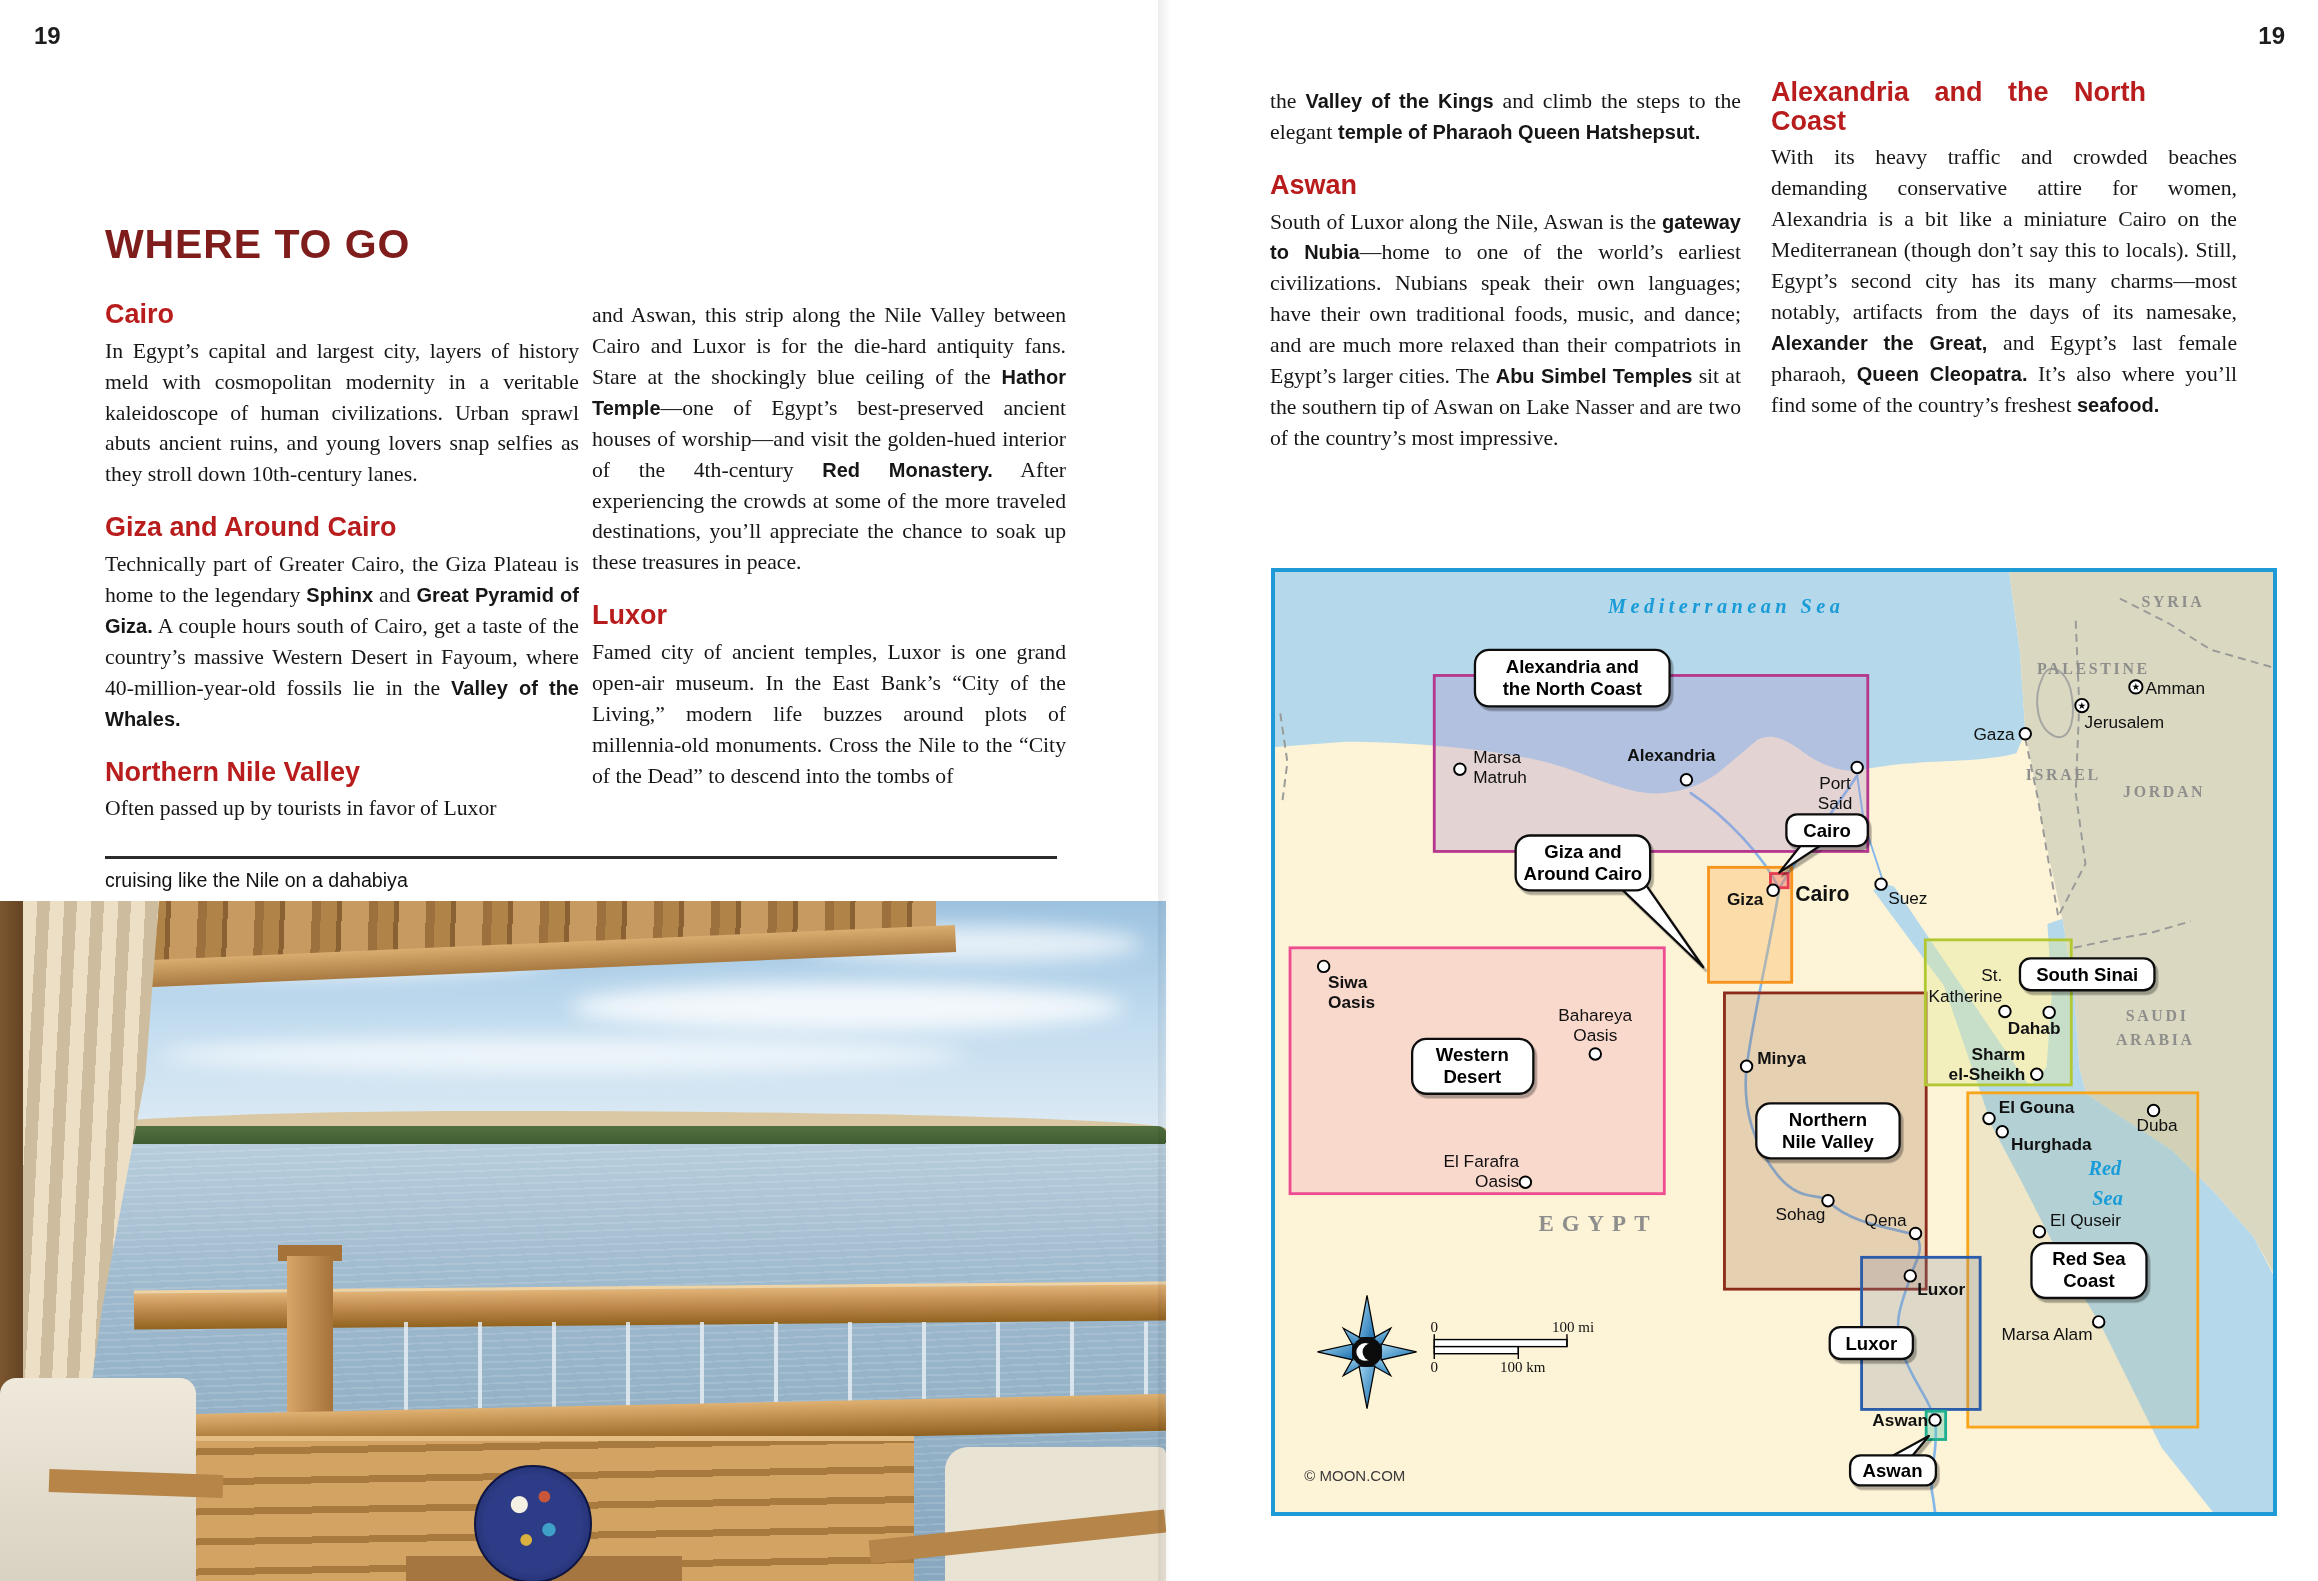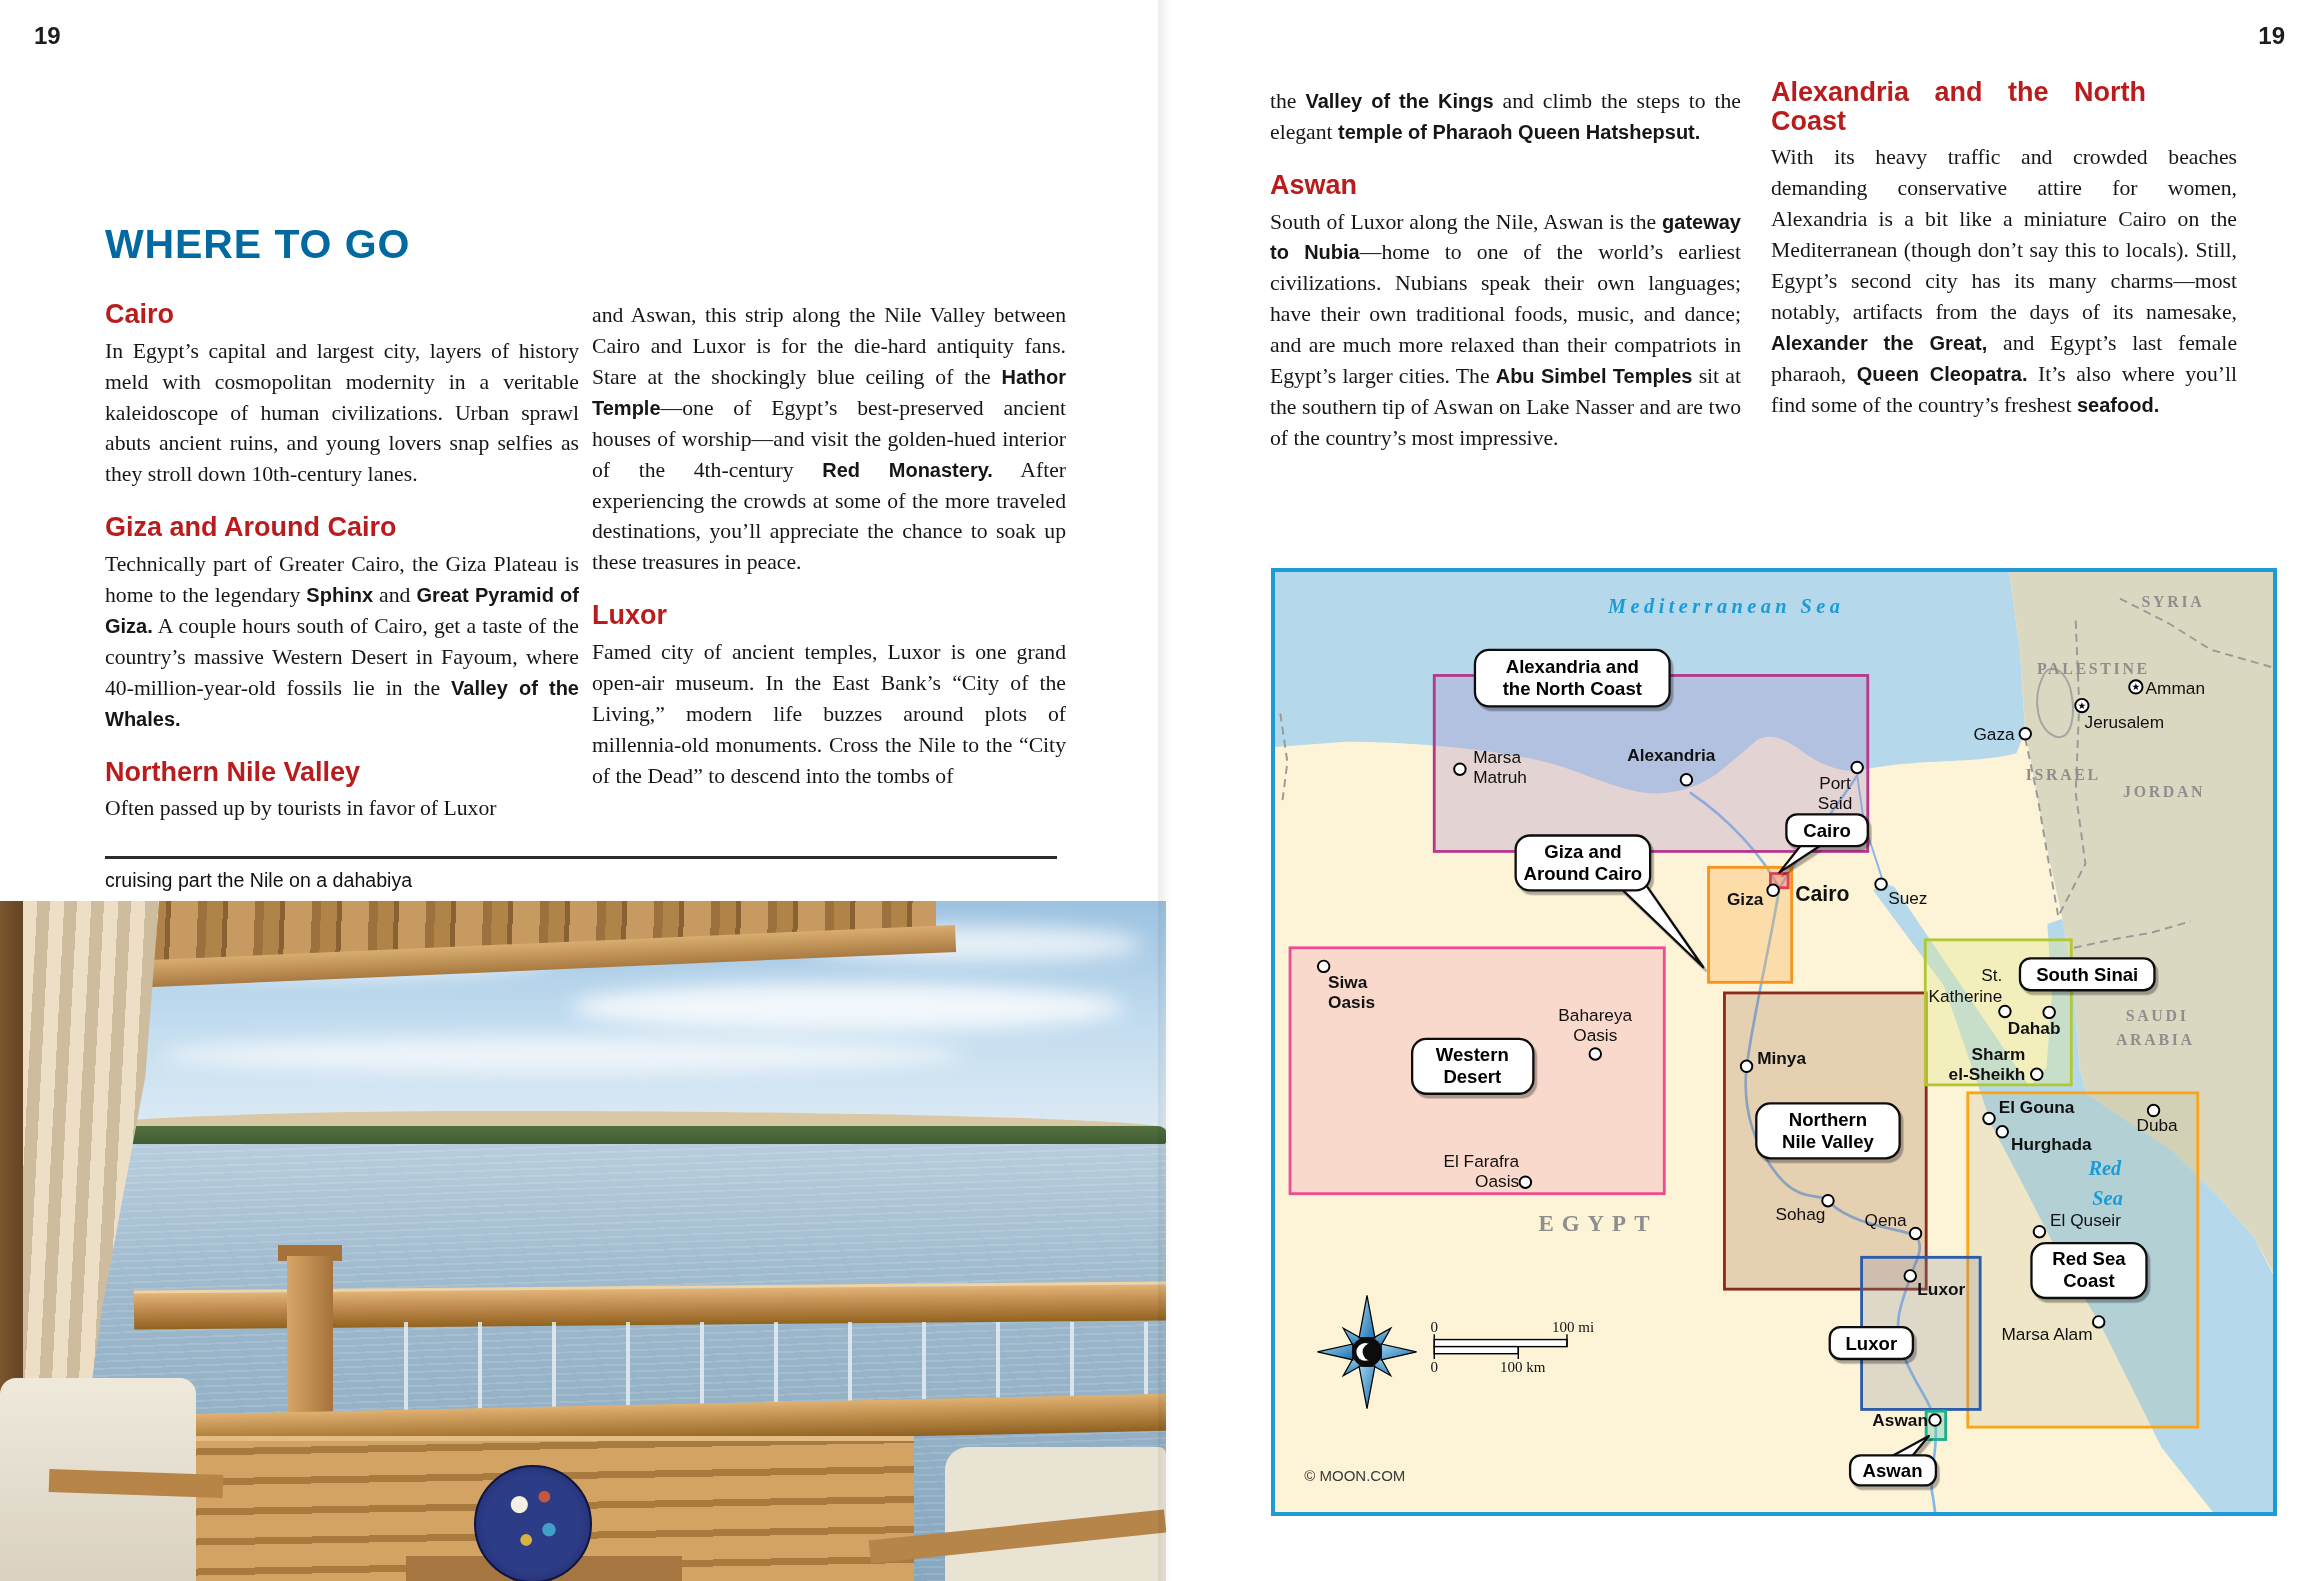--- a/index.html
+++ b/index.html
@@ -2,21 +2,21 @@
 <html style="font-size:14.3px"><head>
 <meta charset="utf-8">
 <style>
   html,body{margin:0;padding:0;background:#e8e8e8;}
   #canvas{position:relative;width:2319px;height:1581px;background:#ffffff;overflow:hidden;
           font-family:"Liberation Serif",serif;color:#161616;}
   .abs{position:absolute;}
   
   .pagenum{font-family:"Liberation Sans",sans-serif;font-weight:700;font-size:24px;color:#1d1d1d;}
   .title{font-family:"Liberation Sans",sans-serif;font-weight:700;font-size:57px;letter-spacing:-0.9px;color:#58585a;}
-  .kicker{font-family:"Liberation Sans",sans-serif;font-weight:700;font-size:41px;letter-spacing:0.9px;color:#0369a1;}
+  .kicker{font-family:"Liberation Sans",sans-serif;font-weight:700;font-size:41px;letter-spacing:0.9px;color:#7f1d1d;}
   .col{position:absolute;text-align:justify;font-size:21.7px;line-height:1.425;}
   .col p{margin:0;}
   .col p.indent{text-indent:1.6em;}
   .col h3{font-family:"Liberation Sans",sans-serif;font-weight:700;font-size:27px;color:#b91c1c;
           margin:23px 0 7.1px 0;line-height:1.06;}
   .col h3.first{margin-top:0;}
   .col b{font-family:"Liberation Sans",sans-serif;font-weight:700;font-size:20px;}
   .caption{font-family:"Liberation Sans",sans-serif;font-size:19.6px;color:#111;}
   .rule{background:#2b2b2b;}
   .gutter{background:linear-gradient(90deg,rgba(0,0,0,0.07),rgba(0,0,0,0));}
@@ -99,21 +99,21 @@
     <p><span>Often passed up by tourists in favor of Luxor</span></p>
   </div>
 
   <div class="col" style="left:592px;top:300px;width:474px;">
     <p><span>and Aswan, this strip along the Nile Valley between Cairo and Luxor is for the die-hard antiquity fans. Stare at the shockingly blue ceiling of the </span><b>Hathor Temple</b><span>—one of Egypt’s best-preserved ancient houses of worship—and visit the golden-hued interior of the 4th-century </span><b>Red Monastery.</b><span> After experiencing the crowds at some of the more traveled destinations, you’ll appreciate the chance to soak up these treasures in peace.</span></p>
     <h3>Luxor</h3>
     <p><span>Famed city of ancient temples, Luxor is one grand open-air museum. In the East Bank’s “City of the Living,” modern life buzzes around plots of millennia-old monuments. Cross the Nile to the “City of the Dead” to descend into the tombs of</span></p>
   </div>
 
   <div class="abs rule" style="left:105px;top:856px;width:952px;height:2.7px;"></div>
-  <div class="abs caption" style="left:105px;top:869px;">cruising part the Nile on a dahabiya</div>
+  <div class="abs caption" style="left:105px;top:869px;">cruising like the Nile on a dahabiya</div>
 
   <div id="photo" class="abs" style="left:0;top:901px;width:1166px;height:680px;">
     <div class="ph ph-sky"></div>
     <div class="ph cloud" style="left:54px;top:36px;width:499px;height:41px;opacity:.75;"></div>
     <div class="ph cloud" style="left:571px;top:82px;width:553px;height:48px;opacity:.8;"></div>
     <div class="ph cloud" style="left:161px;top:136px;width:803px;height:36px;opacity:.65;"></div>
     <div class="ph cloud" style="left:803px;top:25px;width:339px;height:36px;opacity:.7;"></div>
     <div class="ph ph-hills"></div>
     <div class="ph ph-trees"></div>
     <div class="ph ph-water"></div>

